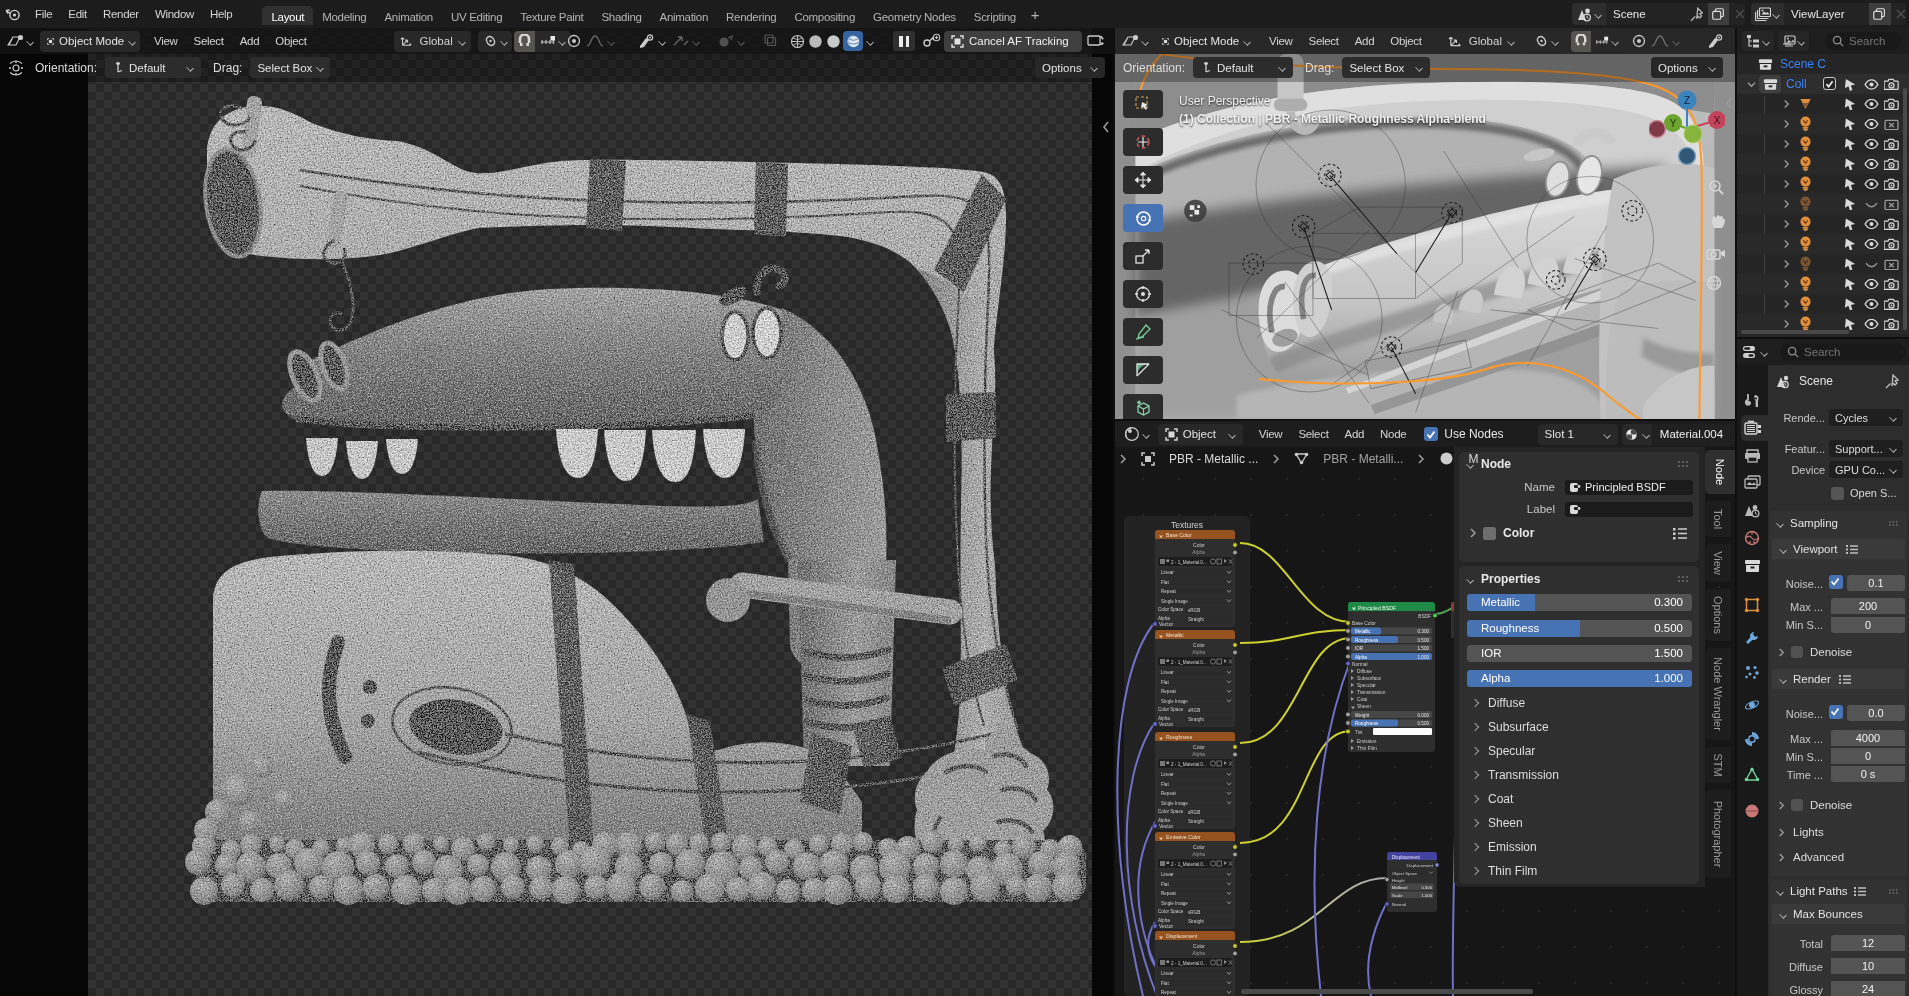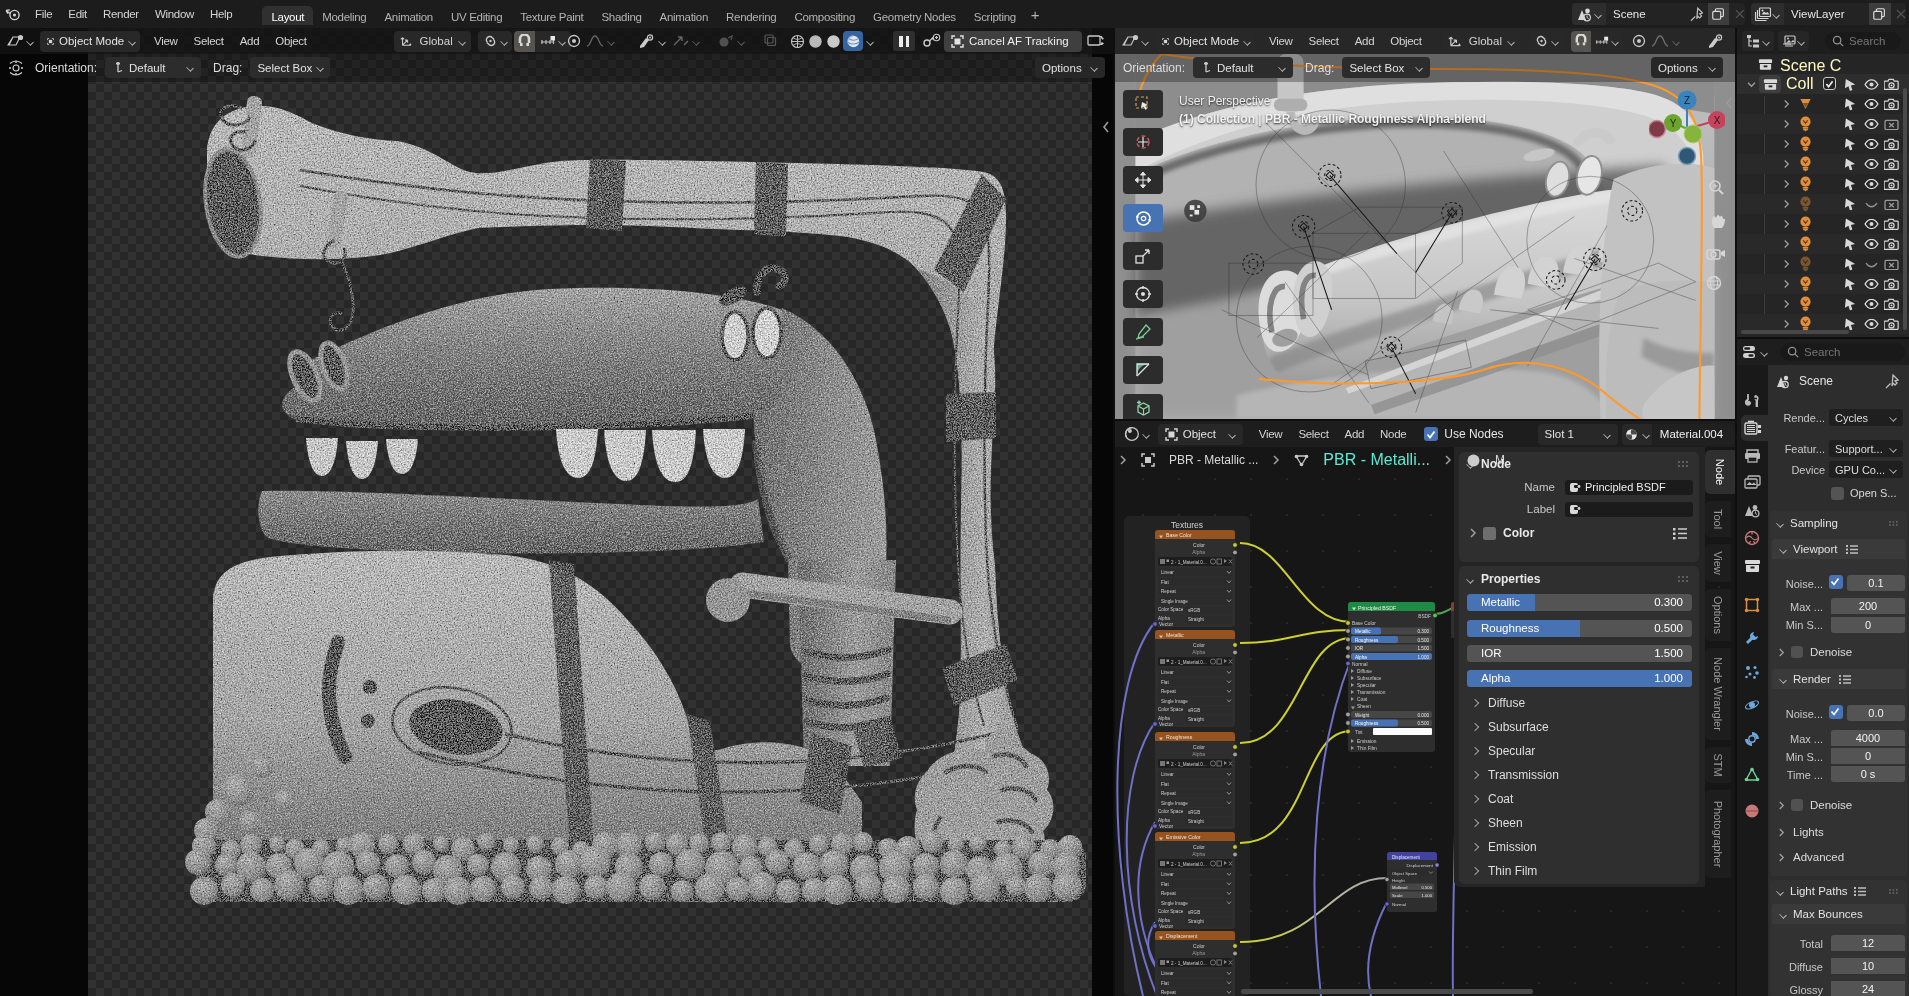--- a/index.html
+++ b/index.html
@@ -27,21 +27,21 @@
 .slider{height:17px;background:#545454;border-radius:3.5px;overflow:hidden}
 .slider>div{position:absolute;left:0;top:0;bottom:0;background:#4772b3}
 .sl{position:absolute;left:14px;top:1.5px;font-size:11.5px;color:#fff}
 .sv{position:absolute;right:9px;top:1.5px;font-size:11.5px;color:#fff}
 .crow{position:absolute;left:10px;right:10px;height:22px;font-size:12px;color:#dedede;display:flex;align-items:center}
 .crow:before{content:"";width:5px;height:5px;border-right:1.6px solid #9f9f9f;border-bottom:1.6px solid #9f9f9f;transform:rotate(-45deg);margin:0 10px 0 3px}
 .vtab{position:absolute;left:0;width:26px;background:#1d1d1d;border-radius:5px 0 0 5px;color:#9b9b9b}
 .vtab span{position:absolute;left:50%;top:50%;transform:translate(-50%,-50%) rotate(90deg);font-size:11px;white-space:nowrap}
 .vtab.act{background:#2f2f2f;color:#fff;width:30px}
 
-.orow{height:20px;display:flex;align-items:center;font-size:16px;color:#fef9c3;position:relative}
+.orow{height:20px;display:flex;align-items:center;font-size:12px;color:#3b82f6;position:relative}
 .orow .oc,.orow .oi,.orow .op,.orow .oe,.orow .ok{position:absolute;top:50%;transform:translateY(-50%)}
 .oc{left:46px}.oi{left:62px}.op{left:107px}.oe{left:127px}.ok{left:147px}
 .orow.alt{background:#292929}
 .orow.dim .oi{opacity:.45}
 
 .plabel{font-size:11px;color:#c8c8c8;text-align:right}
 .pfield{background:#545454;border-radius:3px;height:16px;font-size:11px;color:#f2f2f2;display:flex;align-items:center;justify-content:center}
 .pdrop{background:#1f1f1f;border-radius:3px;height:17px;font-size:11px;color:#dddddd;display:flex;align-items:center;padding:0 6px;justify-content:space-between}
 .pti{position:absolute;left:7px}
 .tbtn{height:28px;margin-bottom:10px;background:#2c2c2c;border-radius:4px;display:flex;align-items:center;justify-content:center}
@@ -1138,21 +1138,21 @@
     <span style="font-size:12px;color:#d9d9d9">PBR - Metallic ...</span>
     <svg width="8" height="10" viewBox="0 0 8 10">
         <path d="M2 1l4 4-4 4" stroke="#9f9f9f" stroke-width="1.5" fill="none"></path>
       </svg>
     <svg width="15" height="13" viewBox="0 0 15 13">
         <path d="M2 2h11L7.5 11z" fill="none" stroke="#c9c9c9" stroke-width="1.3"></path>
         <circle cx="2.5" cy="2.5" r="1.8" fill="#c9c9c9"></circle>
         <circle cx="12.5" cy="2.5" r="1.8" fill="#c9c9c9"></circle>
         <circle cx="7.5" cy="10.5" r="1.8" fill="#c9c9c9"></circle>
       </svg>
-    <span style="font-size:16px;color:#5eead4">PBR - Metalli...</span>
+    <span style="font-size:12px;color:#a3a3a3">PBR - Metalli...</span>
     <svg width="8" height="10" viewBox="0 0 8 10">
         <path d="M2 1l4 4-4 4" stroke="#9f9f9f" stroke-width="1.5" fill="none"></path>
       </svg>
     <svg width="15" height="15" viewBox="0 0 15 15">
         <circle cx="7.5" cy="7.5" r="6" fill="#ccc"></circle>
         <path d="M7.5 1.5a6 6 0 000 12A6 6 0 017.5 1.5z" fill="#555"></path>
       </svg>
     <span style="font-size:12px;color:#d9d9d9">M</span>
   </div>
 </div>

